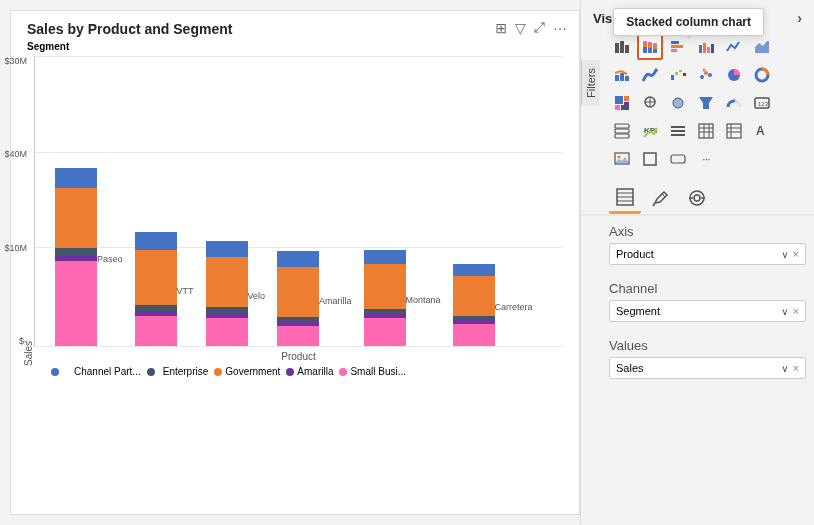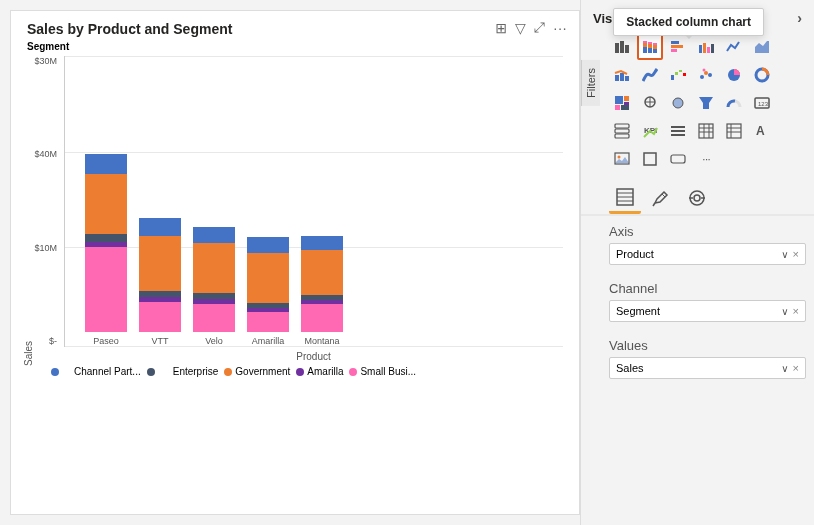--- a/index.html
+++ b/index.html
@@ -58,21 +58,20 @@
       font-weight: 600;
       font-size: 10px;
       margin-right: 4px;
     }
 
     .chart-body {
       display: flex;
       padding: 0 16px 0 8px;
       height: 310px;
       position: relative;
-      gap: 30px;
     }
     .y-axis-label {
       writing-mode: vertical-rl;
       transform: rotate(180deg);
       font-size: 10px;
       color: #555;
       display: flex;
       align-items: center;
       padding-right: 4px;
       white-space: nowrap;
@@ -126,21 +125,21 @@
       display: flex;
       align-items: flex-end;
       gap: 12px;
       padding: 0 10px;
       height: 100%;
       position: relative;
       z-index: 1;
     }
     .bar-group {
       display: flex;
-      flex-direction: column;
+      flex-direction: row;
       align-items: center;
       gap: 0;
     }
     .stacked-bar {
       display: flex;
       flex-direction: column-reverse;
       width: 42px;
       cursor: pointer;
     }
     .bar-segment {
@@ -407,32 +406,42 @@
             <div class="stacked-bar" style="height:96px;">
               <div class="bar-segment" style="background:#FF69B4;height:28px;"></div>
               <div class="bar-segment" style="background:#7030A0;height:4px;"></div>
               <div class="bar-segment" style="background:#44546A;height:5px;"></div>
               <div class="bar-segment" style="background:#ED7D31;height:45px;"></div>
               <div class="bar-segment" style="background:#4472C4;height:14px;"></div>
             </div>
             <span class="bar-label">Montana</span>
           </div>
 
+          <div class="bar-group">
+            <div class="stacked-bar" style="height:82px;">
+              <div class="bar-segment" style="background:#FF69B4;height:22px;"></div>
+              <div class="bar-segment" style="background:#7030A0;height:4px;"></div>
+              <div class="bar-segment" style="background:#44546A;height:4px;"></div>
+              <div class="bar-segment" style="background:#ED7D31;height:40px;"></div>
+              <div class="bar-segment" style="background:#4472C4;height:12px;"></div>
+            </div>
+            <span class="bar-label">Carretera</span>
+          </div>
         </div>
       </div>
       <div class="x-axis-label">Product</div>
     </div>
   </div>
 
   <div style="display:flex; flex-wrap:wrap; gap:6px; padding:0 16px 8px 40px; font-size:10px; align-items:center;">
     <span style="display:flex;align-items:center;gap:15px;">
       <span style="width:8px;height:8px;border-radius:50%;background:#4472C4;display:inline-block;"></span>
       <span>Channel Part...</span>
     </span>
-    <span style="display:flex;align-items:center;gap:18px;justify-content:space-between;">
+    <span style="display:flex;align-items:center;gap:8px;justify-content:space-between;">
       <span style="width:8px;height:8px;border-radius:50%;background:#44546A;display:inline-block;"></span>
       <span>Enterprise</span>
     </span>
     <span style="display:flex;align-items:center;gap:3px;">
       <span style="width:8px;height:8px;border-radius:50%;background:#ED7D31;display:inline-block;"></span>
       <span>Government</span>
     </span>
     <span style="display:flex;align-items:center;gap:3px;">
       <span style="width:8px;height:8px;border-radius:50%;background:#7030A0;display:inline-block;"></span>
       <span>Amarilla</span>

